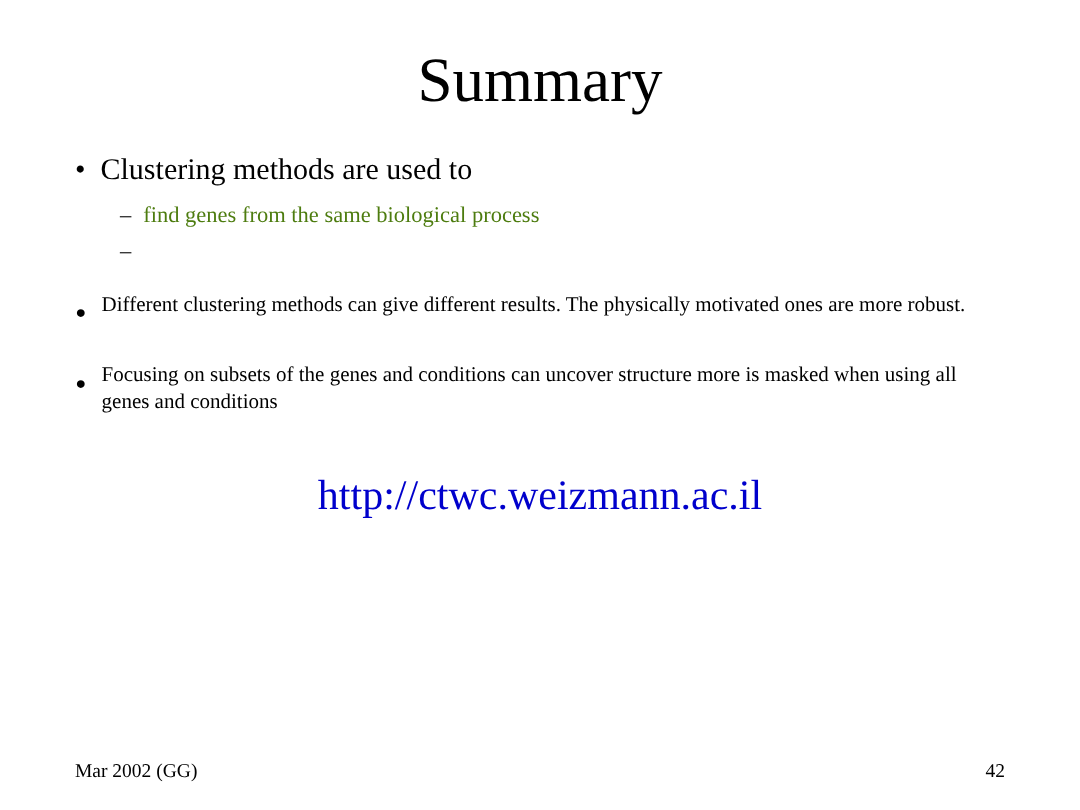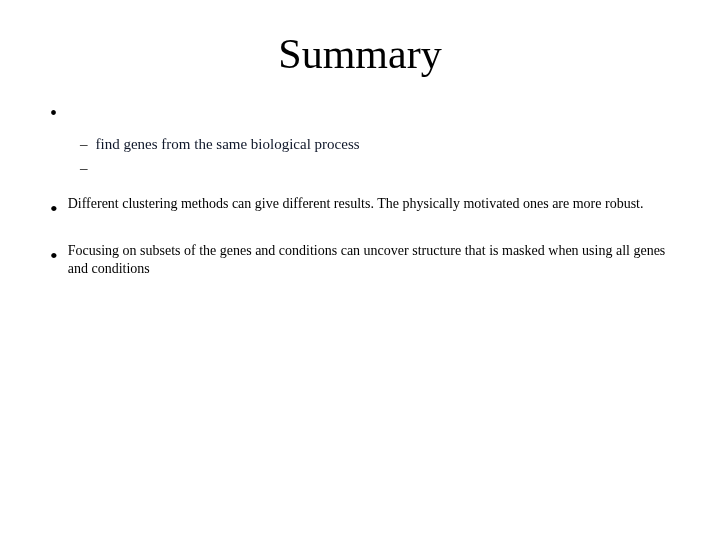--- a/index.html
+++ b/index.html
@@ -75,21 +75,21 @@
       font-size: 15px;
       margin-right: 8px;
       flex-shrink: 0;
       line-height: 1.4;
       color: #000;
     }
 
     .sub-bullet-text {
       font-size: 15px;
       line-height: 1.4;
-      color: #0f172a;
+      color: #4d7c0f;
     }
 
     .bullet-text-large {
       font-size: 14px;
       line-height: 1.35;
       color: #000000;
     }
 
     .url-section {
       text-align: center;
@@ -126,20 +126,21 @@
 </head>
 <body>
 
 <div class="slide">
 
   <h1 class="slide-title">Summary</h1>
 
   <div class="bullet-section">
     <div class="bullet-item">
       <span class="bullet-dot">•</span>
+      <span class="bullet-text-main">Clustering methods are used to</span>
     </div>
     <div class="sub-bullets">
       <div class="sub-bullet-item">
         <span class="sub-bullet-dash">–</span>
         <span class="sub-bullet-text">find genes from the same biological process</span>
       </div>
       <div class="sub-bullet-item">
         <span class="sub-bullet-dash">–</span>
       </div>
     </div>
@@ -148,19 +149,26 @@
   <div class="bullet-section">
     <div class="bullet-item">
       <span class="bullet-dot" style="font-size:22px;">•</span>
       <span class="bullet-text-large">Different clustering methods can give different results. The physically motivated ones are more robust.</span>
     </div>
   </div>
 
   <div class="bullet-section">
     <div class="bullet-item">
       <span class="bullet-dot" style="font-size:22px;">•</span>
-      <span class="bullet-text-large">Focusing on subsets of the genes and conditions can uncover structure that is masked when using all genes and conditions</span>
+      <span class="bullet-text-large">Focusing on subsets of the genes and conditions can uncover structure more is masked when using all genes and conditions</span>
     </div>
   </div>
 
+  <div class="url-section">
+    <a class="url-text" href="#">http://ctwc.weizmann.ac.il</a>
+  </div>
 
+  <div class="footer">
+    <span class="footer-left">Mar 2002 (GG)</span>
+    <span class="footer-right">42</span>
+  </div>
 
 </div>
 
 </body></html>

